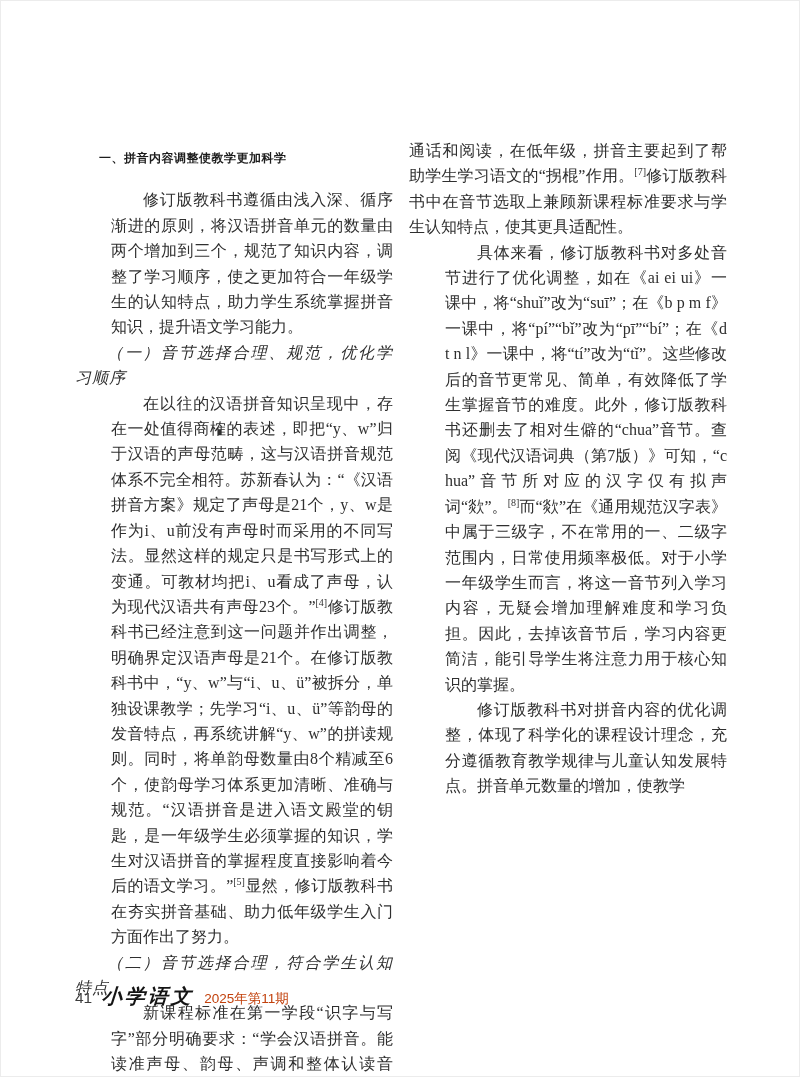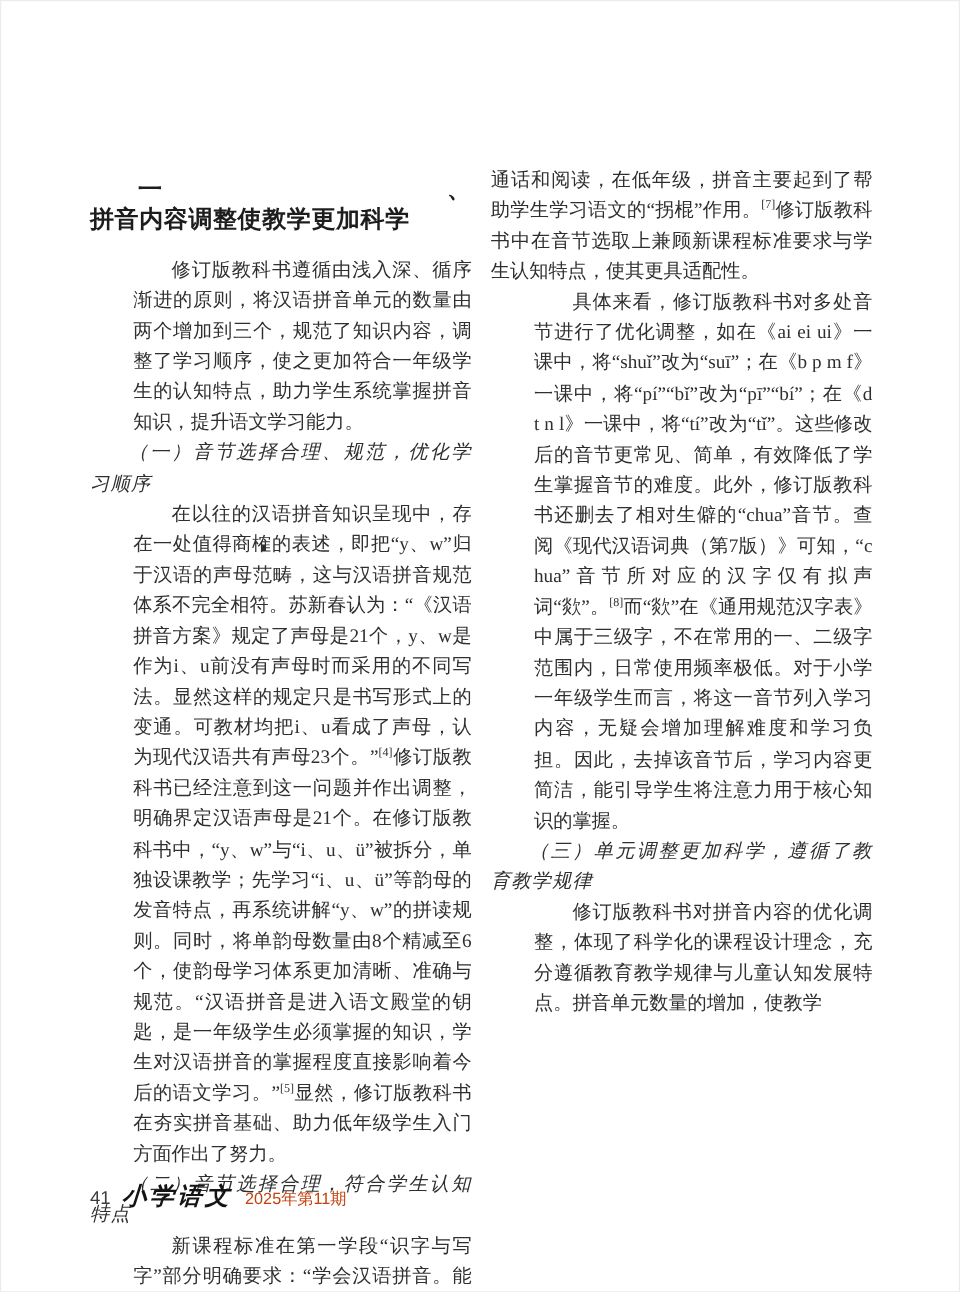--- a/index.html
+++ b/index.html
@@ -26,21 +26,21 @@
     width: 318px;
     font-size: 16px;
     line-height: 25.4px;
     text-align: justify;
     text-justify: inter-character;
     word-break: break-all;
   }
   .blk-heading {
     font-family: "Liberation Sans", sans-serif;
     font-weight: bold;
-    font-size: 20px;
+    font-size: 12px;
     color: #1d1d1d;
     text-indent: 2em;
     letter-spacing: 0.5px;
     margin: 8px 0 16px 0;
     line-height: 25.4px;
     word-break: keep-all;
   }
   .blk-subheading {
     font-style: italic;           
     letter-spacing: 1px;
@@ -94,21 +94,20 @@
         <h2 class="blk-heading">一、拼音内容调整使教学更加科学</h2>
         <p class="blk-para">修订版教科书遵循由浅入深、循序渐进的原则，将汉语拼音单元的数量由两个增加到三个，规范了知识内容，调整了学习顺序，使之更加符合一年级学生的认知特点，助力学生系统掌握拼音知识，提升语文学习能力。</p>
         <p class="blk-subheading">（一）音节选择合理、规范，优化学习顺序</p>
         <p class="blk-para">在以往的汉语拼音知识呈现中，存在一处值得商榷的表述，即把“y、w”归于汉语的声母范畴，这与汉语拼音规范体系不完全相符。苏新春认为：“《汉语拼音方案》规定了声母是21个，y、w是作为i、u前没有声母时而采用的不同写法。显然这样的规定只是书写形式上的变通。可教材均把i、u看成了声母，认为现代汉语共有声母23个。”<sup class="cite">[4]</sup>修订版教科书已经注意到这一问题并作出调整，明确界定汉语声母是21个。在修订版教科书中，“y、w”与“i、u、ü”被拆分，单独设课教学；先学习“i、u、ü”等韵母的发音特点，再系统讲解“y、w”的拼读规则。同时，将单韵母数量由8个精减至6个，使韵母学习体系更加清晰、准确与规范。“汉语拼音是进入语文殿堂的钥匙，是一年级学生必须掌握的知识，学生对汉语拼音的掌握程度直接影响着今后的语文学习。”<sup class="cite">[5]</sup>显然，修订版教科书在夯实拼音基础、助力低年级学生入门方面作出了努力。</p>
         <p class="blk-subheading">（二）音节选择合理，符合学生认知特点</p>
         <p class="blk-para">新课程标准在第一学段“识字与写字”部分明确要求：“学会汉语拼音。能读准声母、韵母、声调和整体认读音节。能准确地拼读音节，正确书写声母、韵母和音节。认识大写字母，熟记《汉语拼音字母表》。”<sup class="cite">[6]</sup>拼音可以帮助学生识字、学习普</p>
       </div>
     <div class="col" id="col-right">
         <p class="blk-para-cont">通话和阅读，在低年级，拼音主要起到了帮助学生学习语文的“拐棍”作用。<sup class="cite">[7]</sup>修订版教科书中在音节选取上兼顾新课程标准要求与学生认知特点，使其更具适配性。</p>
         <p class="blk-para">具体来看，修订版教科书对多处音节进行了优化调整，如在《ai ei ui》一课中，将“shuǐ”改为“suī”；在《b p m f》一课中，将“pí”“bǐ”改为“pī”“bí”；在《d t n l》一课中，将“tí”改为“tǐ”。这些修改后的音节更常见、简单，有效降低了学生掌握音节的难度。此外，修订版教科书还删去了相对生僻的“chua”音节。查阅《现代汉语词典（第7版）》可知，“chua”音节所对应的汉字仅有拟声词“欻”。<sup class="cite">[8]</sup>而“欻”在《通用规范汉字表》中属于三级字，不在常用的一、二级字范围内，日常使用频率极低。对于小学一年级学生而言，将这一音节列入学习内容，无疑会增加理解难度和学习负担。因此，去掉该音节后，学习内容更简洁，能引导学生将注意力用于核心知识的掌握。</p>
-        <p class="blk-subheading">（三）单元调整更加科学，遵循了教育教学规律</p>
         <p class="blk-para">修订版教科书对拼音内容的优化调整，体现了科学化的课程设计理念，充分遵循教育教学规律与儿童认知发展特点。拼音单元数量的增加，使教学</p>
       </div>
   </div>
 
   <div class="footer">
     <span class="pageno">41</span>
     <span class="logo">小学语文</span>
     <span class="issue">2025年第11期</span>
   </div>
 

